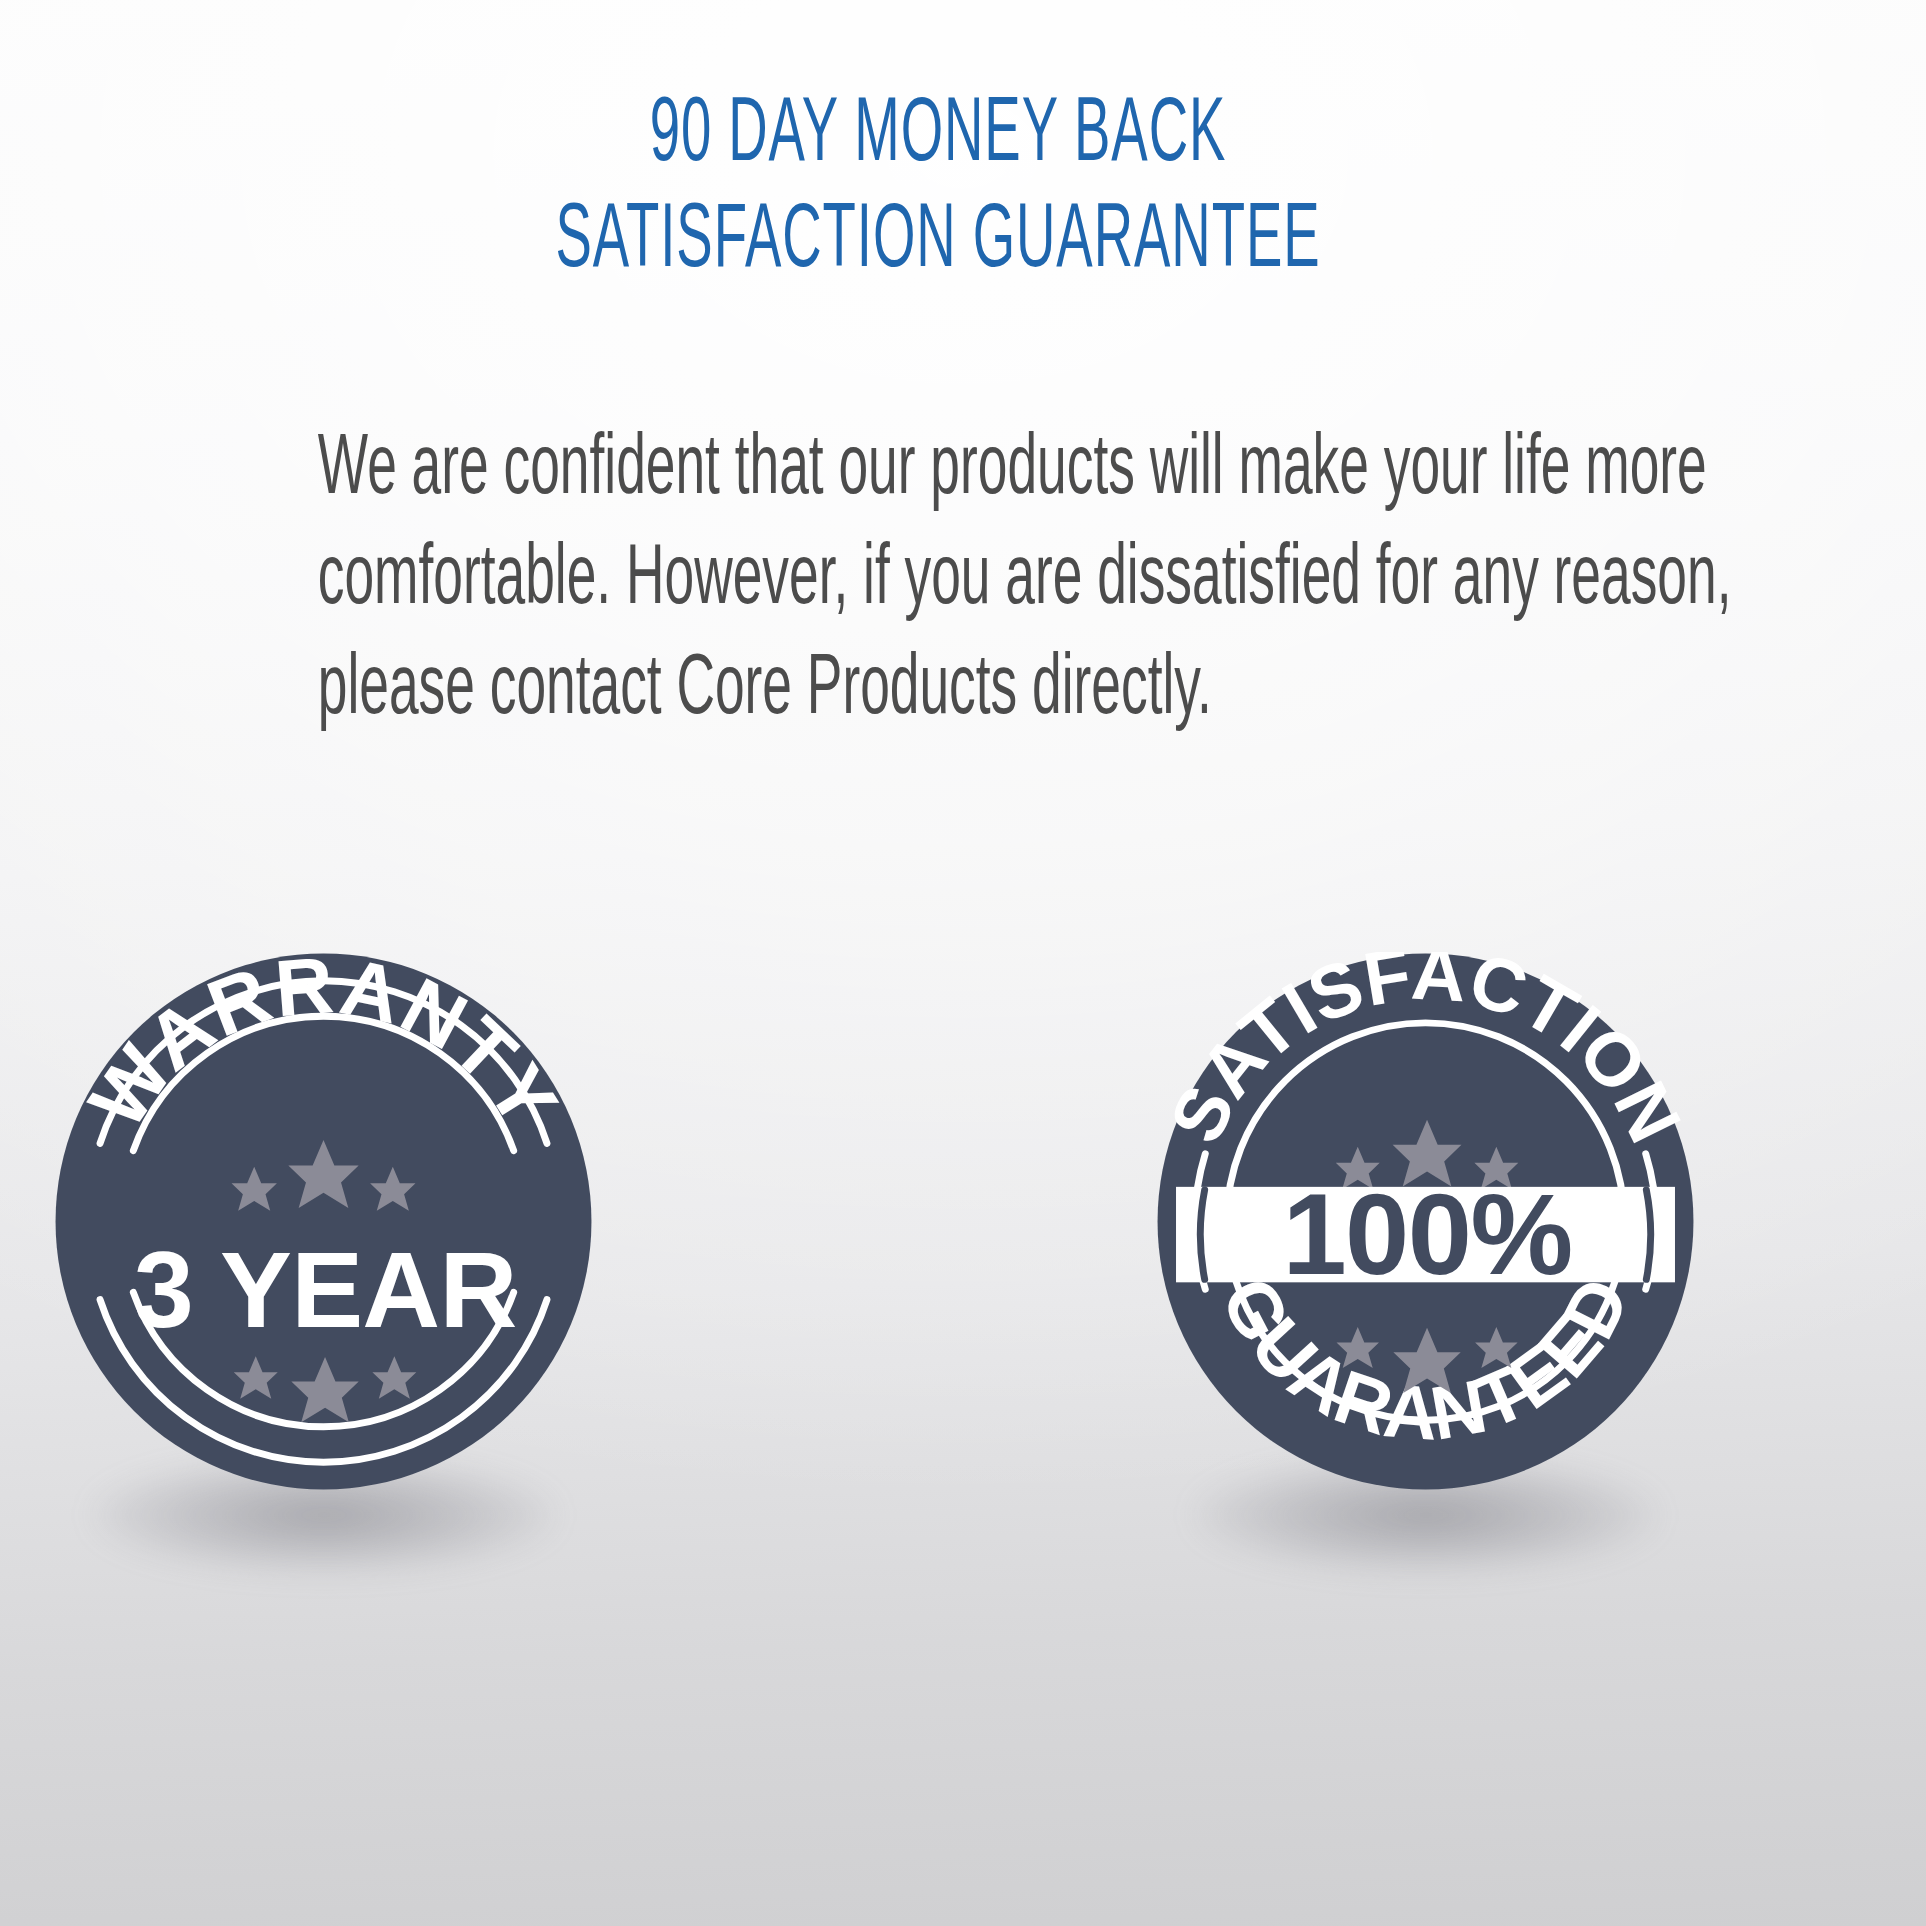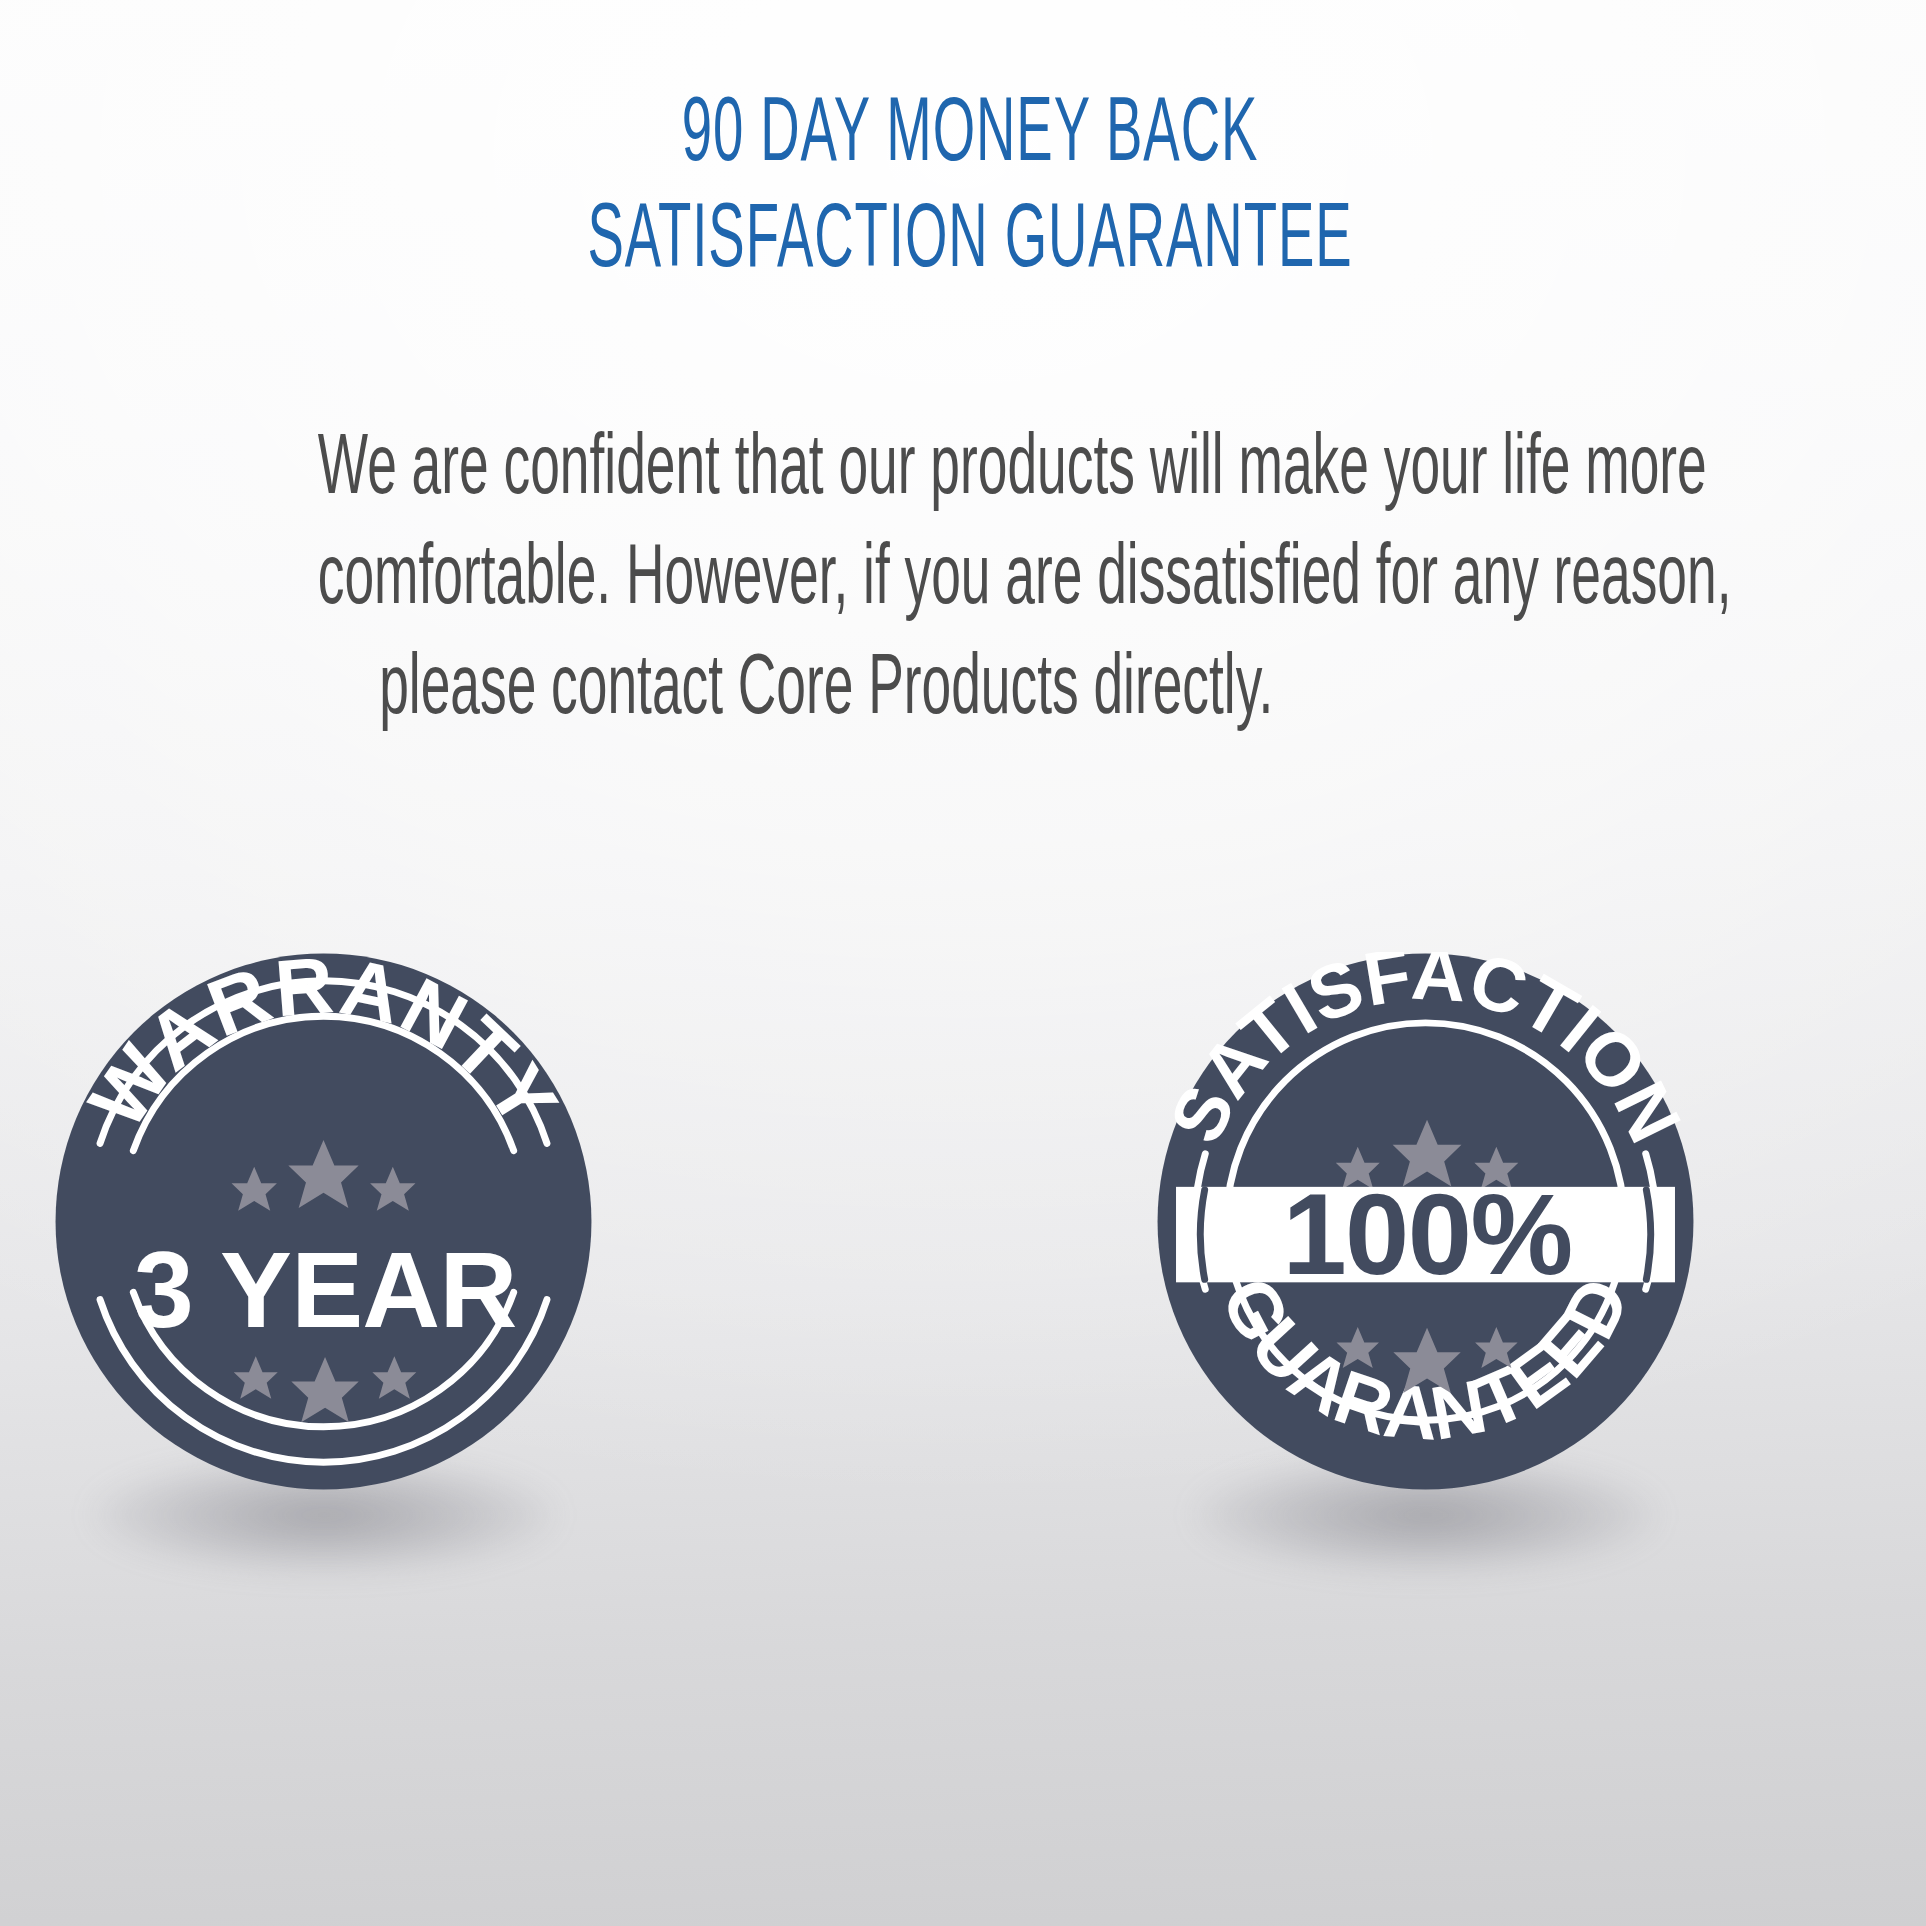--- a/index.html
+++ b/index.html
@@ -16,38 +16,37 @@
     background:
       radial-gradient(ellipse 140% 100% at 50% 8%, rgba(255,255,255,0.95) 0%, rgba(255,255,255,0.55) 35%, rgba(255,255,255,0) 70%),
       linear-gradient(178deg, #fafafa 0%, #f6f6f7 22%, #f0f0f1 44%, #e6e6e8 66%, #d8d8da 84%, #cfcfd1 100%);
     overflow:hidden;
   }
 
   
   .header{
     position:absolute; left:0; top:76px; width:1876px;
     text-align:center;
-    margin-left:32px;
   }
   .header .line{
     display:block;
     color:#1f66ae;
     font-size:91px;
     line-height:1.16;
     letter-spacing:1.5px;
     font-weight:400;
     transform:scaleX(0.60);
     transform-origin:center center;
     white-space:nowrap;
   }
 
   
   .intro{
     position:absolute; left:0; top:408px; width:1566px;
-    text-align:right;
+    text-align:left;
     padding-left:25px;
   }
   .intro .ptext{
     display:block;
     color:#4c4c4c;
     font-size:86px;
     line-height:1.28;
     font-weight:400;
     letter-spacing:0px;
     transform:scaleX(0.62);

